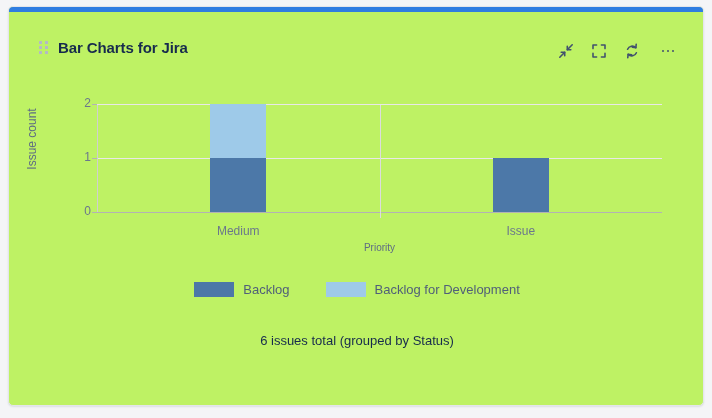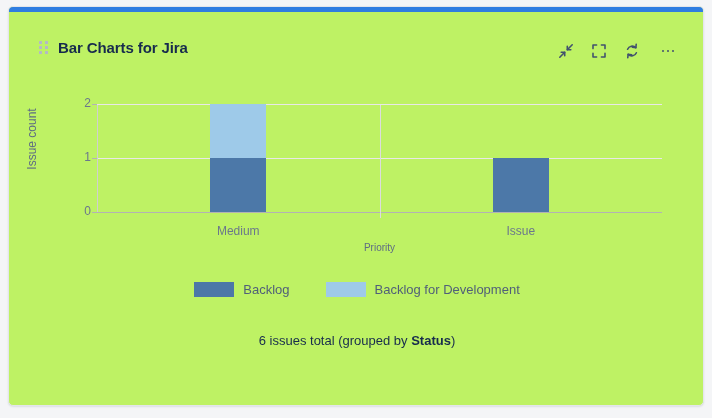--- a/index.html
+++ b/index.html
@@ -253,21 +253,21 @@
   
   #summary {
     position: absolute;
     top: 273px;
     left: 0;
     width: 696px;
     text-align: center;
     font-size: 13px;
     color: #172b4d;
   }
-  #summary b { font-weight: bold; }
+  #summary b { font-weight: normal; }
 </style>
 </head>
 <body>
 
 <div id="gadget-card">
 
   <div id="accent-bar" style="background: rgb(47, 125, 225);"></div>
 
   <div id="gadget-header">
 

